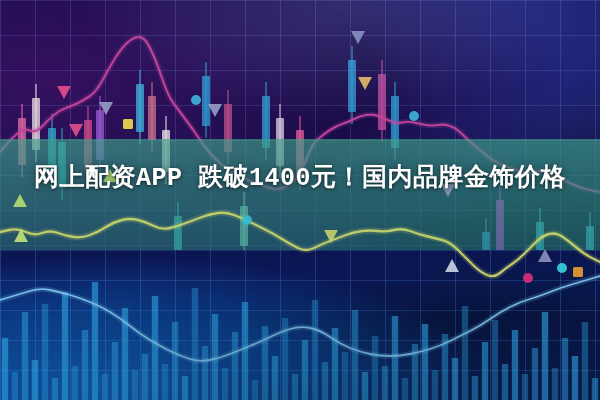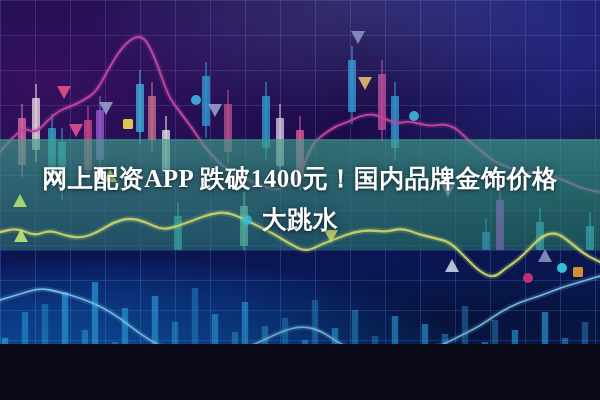--- a/index.html
+++ b/index.html
@@ -1,18 +1,18 @@
 <!DOCTYPE html>
 <html><head>
 <meta charset="utf-8">
 <style>
   html,body{margin:0;padding:0;background:#0a0a18;}
   #stage{
-    position:relative;width:600px;height:344px;overflow:hidden;
-    font-family:Liberation Serif, serif;
+    position:relative;width:600px;height:400px;overflow:hidden;
+    font-family:Liberation Mono, monospace;
     background:#140a3c;
   }
   .layer{position:absolute;left:0;top:0;width:600px;height:400px;}
   
   #bg-base{
     background:
       radial-gradient(120% 85% at 8% 20%, #35105e 0%, #260f55 24%, #1a0c48 45%, rgba(18,10,62,0) 72%),
       radial-gradient(110% 70% at 62% 8%,  #2b2f8e 0%, #202376 35%, rgba(20,24,100,0) 70%),
       radial-gradient(120% 90% at 96% 24%, #0e1236 0%, #0b1030 40%, rgba(10,14,46,0) 75%),
       linear-gradient(180deg,#150a42 0%,#17104c 32%,#141b66 52%,#0d2a72 70%,#0a2260 86%,#0a1a4e 100%);
@@ -245,16 +245,15 @@
         <polygon points="324,230 338,230 331,243" fill="#c8d46a" fill-opacity="0.88"></polygon>
         <polygon points="441,184 455,184 448,197" fill="#8e96bc" fill-opacity="0.88"></polygon>
         <circle cx="247" cy="220" r="5" fill="#36b8d8" fill-opacity="0.88"></circle>
       </g>
   </svg>
 
   <div class="layer" id="sheen"></div>
 
   <div id="headline-wrap">
     <div class="headline-line">网上配资APP 跌破1400元！国内品牌金饰价格</div>
-    <div class="headline-line">大跳水</div>
   </div>
 
 </div>
 
 </body></html>

